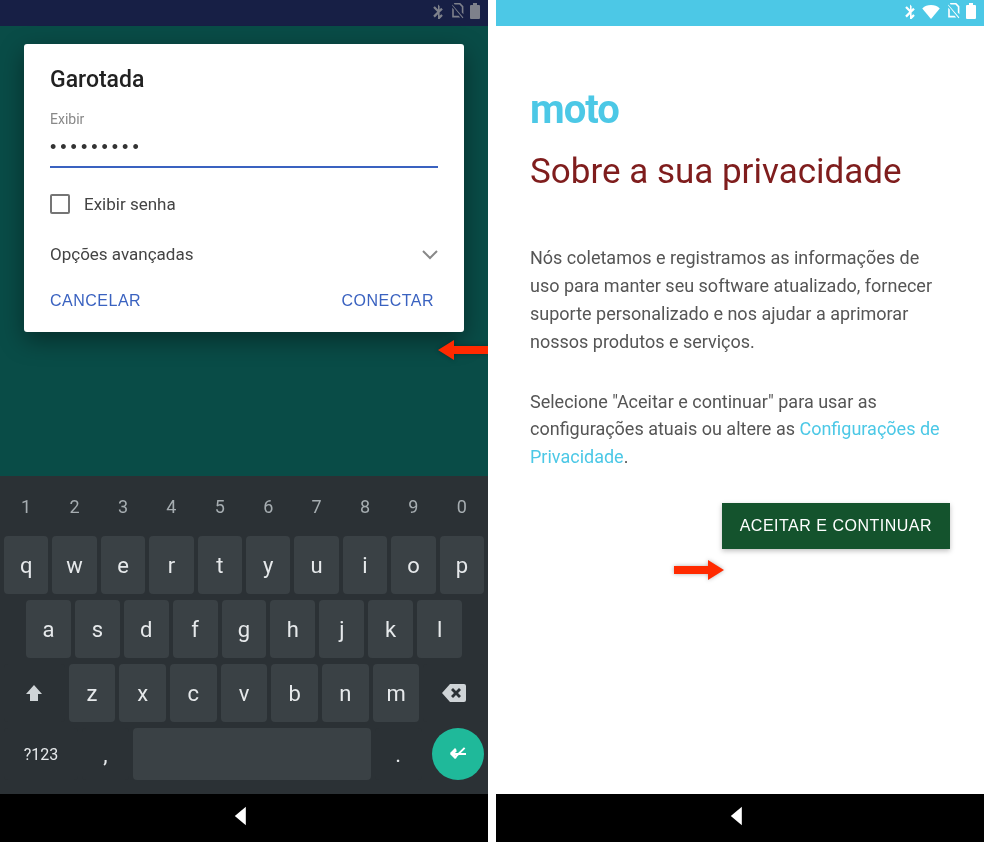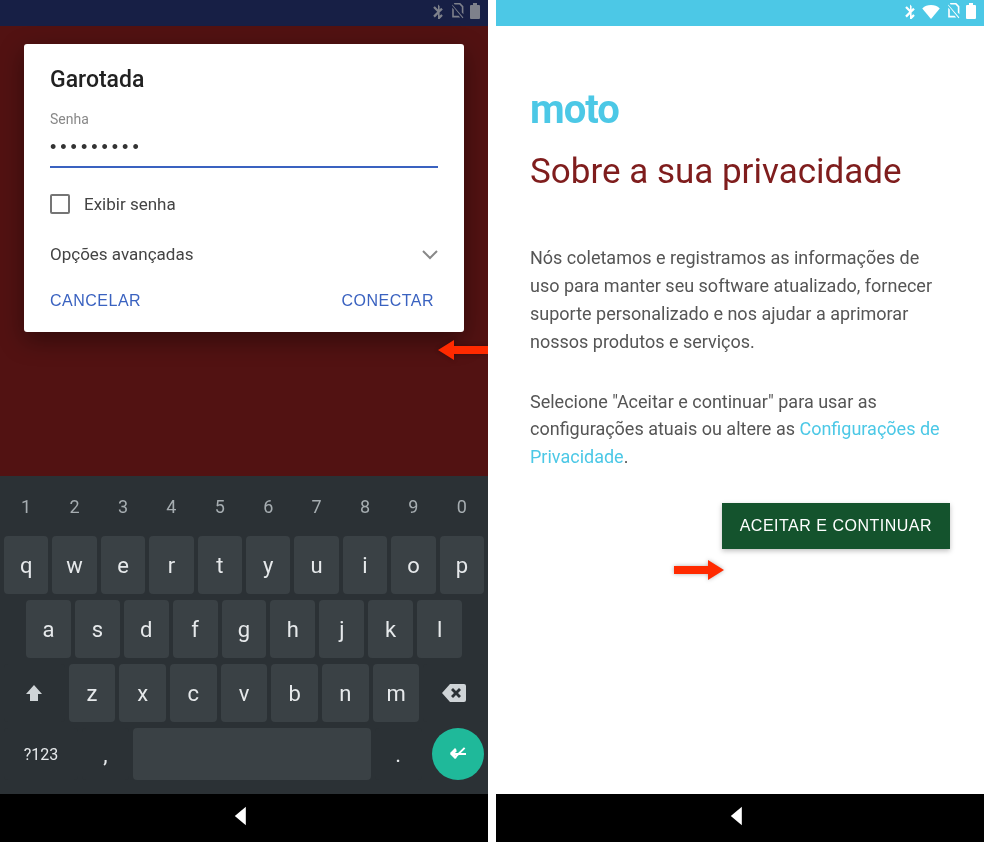--- a/index.html
+++ b/index.html
@@ -12,21 +12,21 @@
   }
   .phone {
     width: 488px;
     height: 842px;
     position: relative;
     overflow: hidden;
   }
   .gap { width: 8px; background: #fff; }
 
   
-  .left { background: #7f1d1d; }
+  .left { background: #0f766e; }
   .statusbar {
     height: 26px;
     background: #24316b;
     display: flex;
     justify-content: flex-end;
     align-items: center;
     padding-right: 8px;
     gap: 6px;
   }
   .statusbar svg { fill: #c2c6d6; }
@@ -236,21 +236,21 @@
       <svg width="10" height="16" viewBox="0 0 10 16">
           <path d="M3 0h4v2h2a1 1 0 011 1v12a1 1 0 01-1 1H1a1 1 0 01-1-1V3a1 1 0 011-1h2V0z"></path>
         </svg>
     </span>
   </div>
 
   <div class="scrim"></div>
 
   <div class="dialog">
     <div class="dialog-title">Garotada</div>
-    <div class="field-label">Senha</div>
+    <div class="field-label">Exibir</div>
     <input class="pw-input" type="text" value="•••••••••" style="">
     <div class="checkbox-row">
       <div class="cb"></div>
       <span class="cb-label">Exibir senha</span>
     </div>
     <div class="adv-row">
       <span>Opções avançadas</span>
       <span class="chev">
         <svg width="16" height="10" viewBox="0 0 16 10">
             <path d="M1 1l7 7 7-7" stroke="#888" stroke-width="2" fill="none"></path>

